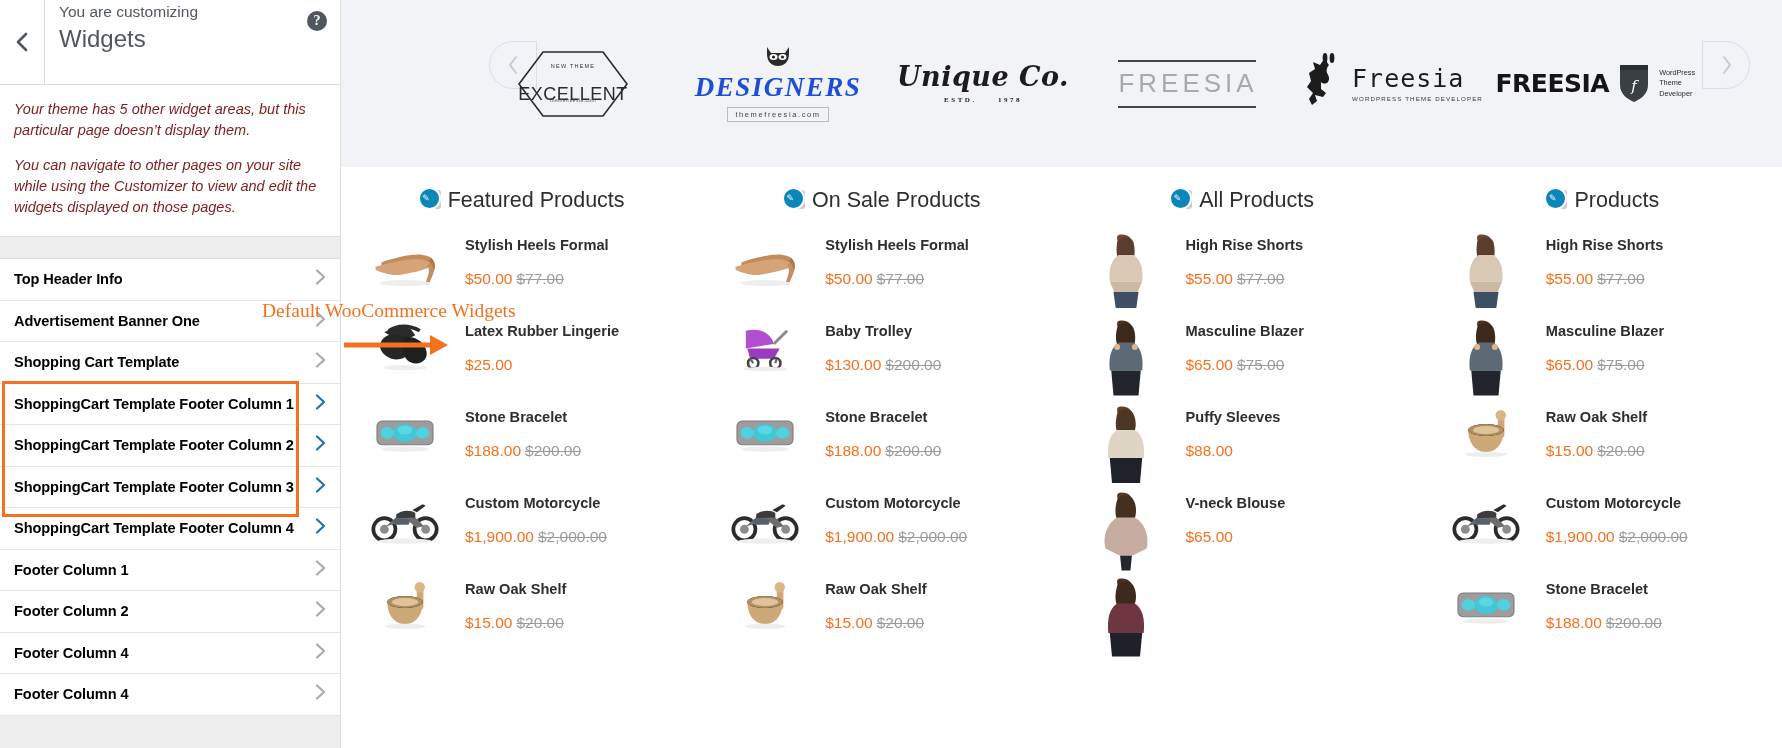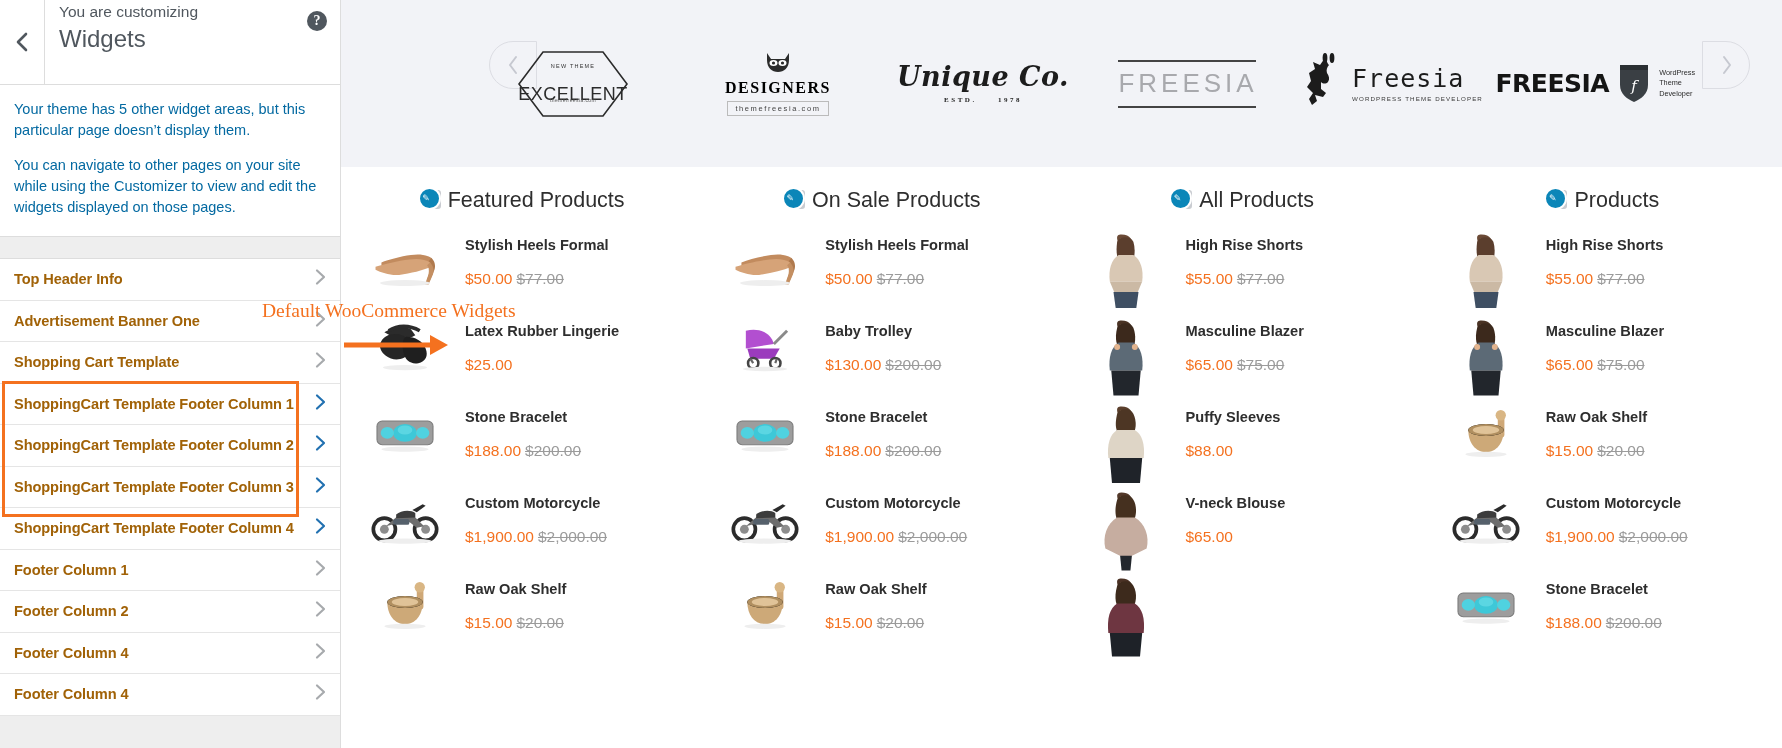--- a/index.html
+++ b/index.html
@@ -32,34 +32,34 @@
   .cz-help{
     position:absolute; right:13px; top:11px; width:20px; height:20px;
     border-radius:50%; background:#50575e; color:#fff;
     font-size:14px; font-weight:bold; line-height:20px; text-align:center;
     cursor:pointer; font-family:"Liberation Serif", serif;
   }
   .cz-notice{
     background:#fff; padding:14px 16px 18px 14px; border-bottom:1px solid #ddd;
   }
   .cz-notice p{
-    margin:0 0 14px 0; font-size:14.5px;
-    line-height:1.45; color:#0369a1;
+    margin:0 0 14px 0; font-style:italic; font-size:14.5px;
+    line-height:1.45; color:#7f1d1d;
   }
   .cz-notice p:last-child{ margin-bottom:0; }
 
   .cz-list{ background:#fff; }
   .cz-gap{ height:22px; background:#eee; border-bottom:1px solid #ddd;}
   .cz-item{
     position:relative; height:41.5px; display:flex; align-items:center;
     padding:0 40px 0 14px; background:#fff;
     border-bottom:1px solid #e5e5e5; cursor:pointer;
   }
   .cz-item .lbl{
-    font-size:14.6px; font-weight:bold; color:#a16207; letter-spacing:-0.1px;
+    font-size:14.6px; font-weight:bold; color:#000000; letter-spacing:-0.1px;
     white-space:nowrap;
   }
   .cz-item .chev{
     position:absolute; right:14px; top:50%; transform:translateY(-50%);
     color:#a7aaad;
   }
   .cz-item.highlighted .chev{ color:#2271b1; }
 
   
   #wc-group{ position:relative; }
@@ -115,21 +115,21 @@
   .hexlogo .t3{
     position:absolute; top:49px; left:0; right:0; text-align:center;
     font-size:5px; letter-spacing:0.4px; color:#555;
   }
 
   
   .deslogo{ text-align:center; }
   .deslogo .ico{ margin-bottom:2px; }
   .deslogo .t1{
     font-family:"Liberation Serif", serif; font-weight:bold;
-    font-size:16px; letter-spacing:1.5px; color:#000000; line-height:1.1;
+    font-size:27px; letter-spacing:1.5px; color:#1d4ed8; line-height:1.1;font-style:italic;
   }
   .deslogo .t2{
     display:inline-block; margin-top:4px; padding:2px 7px;
     border:1px solid #bbb; font-size:7.5px; letter-spacing:1.6px; color:#444;
   }
 
   
   .uniquelogo{ text-align:center; }
   .uniquelogo .t1{
     font-family:"DejaVu Serif", serif; font-style:italic; font-weight:bold;

